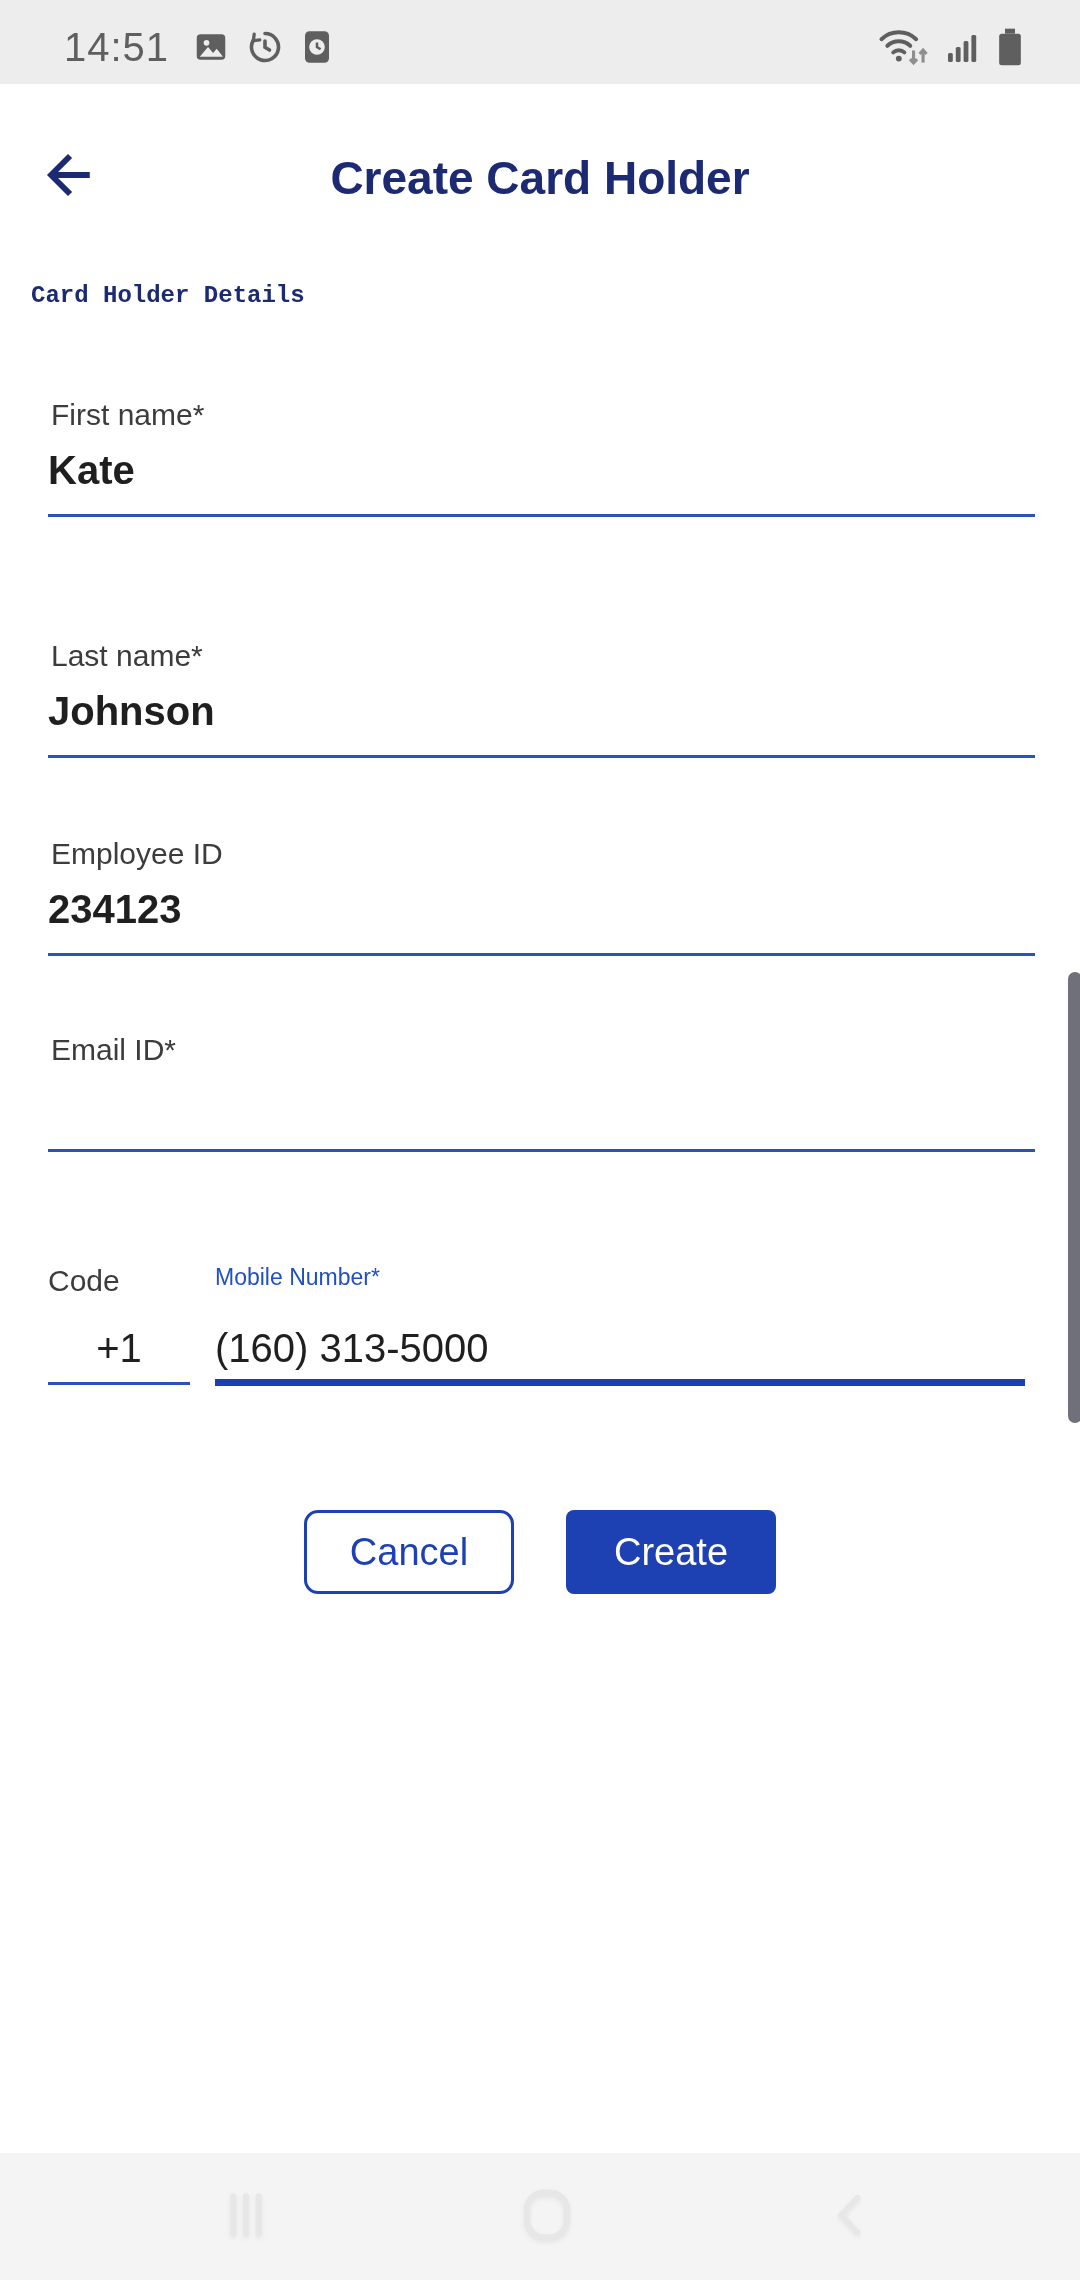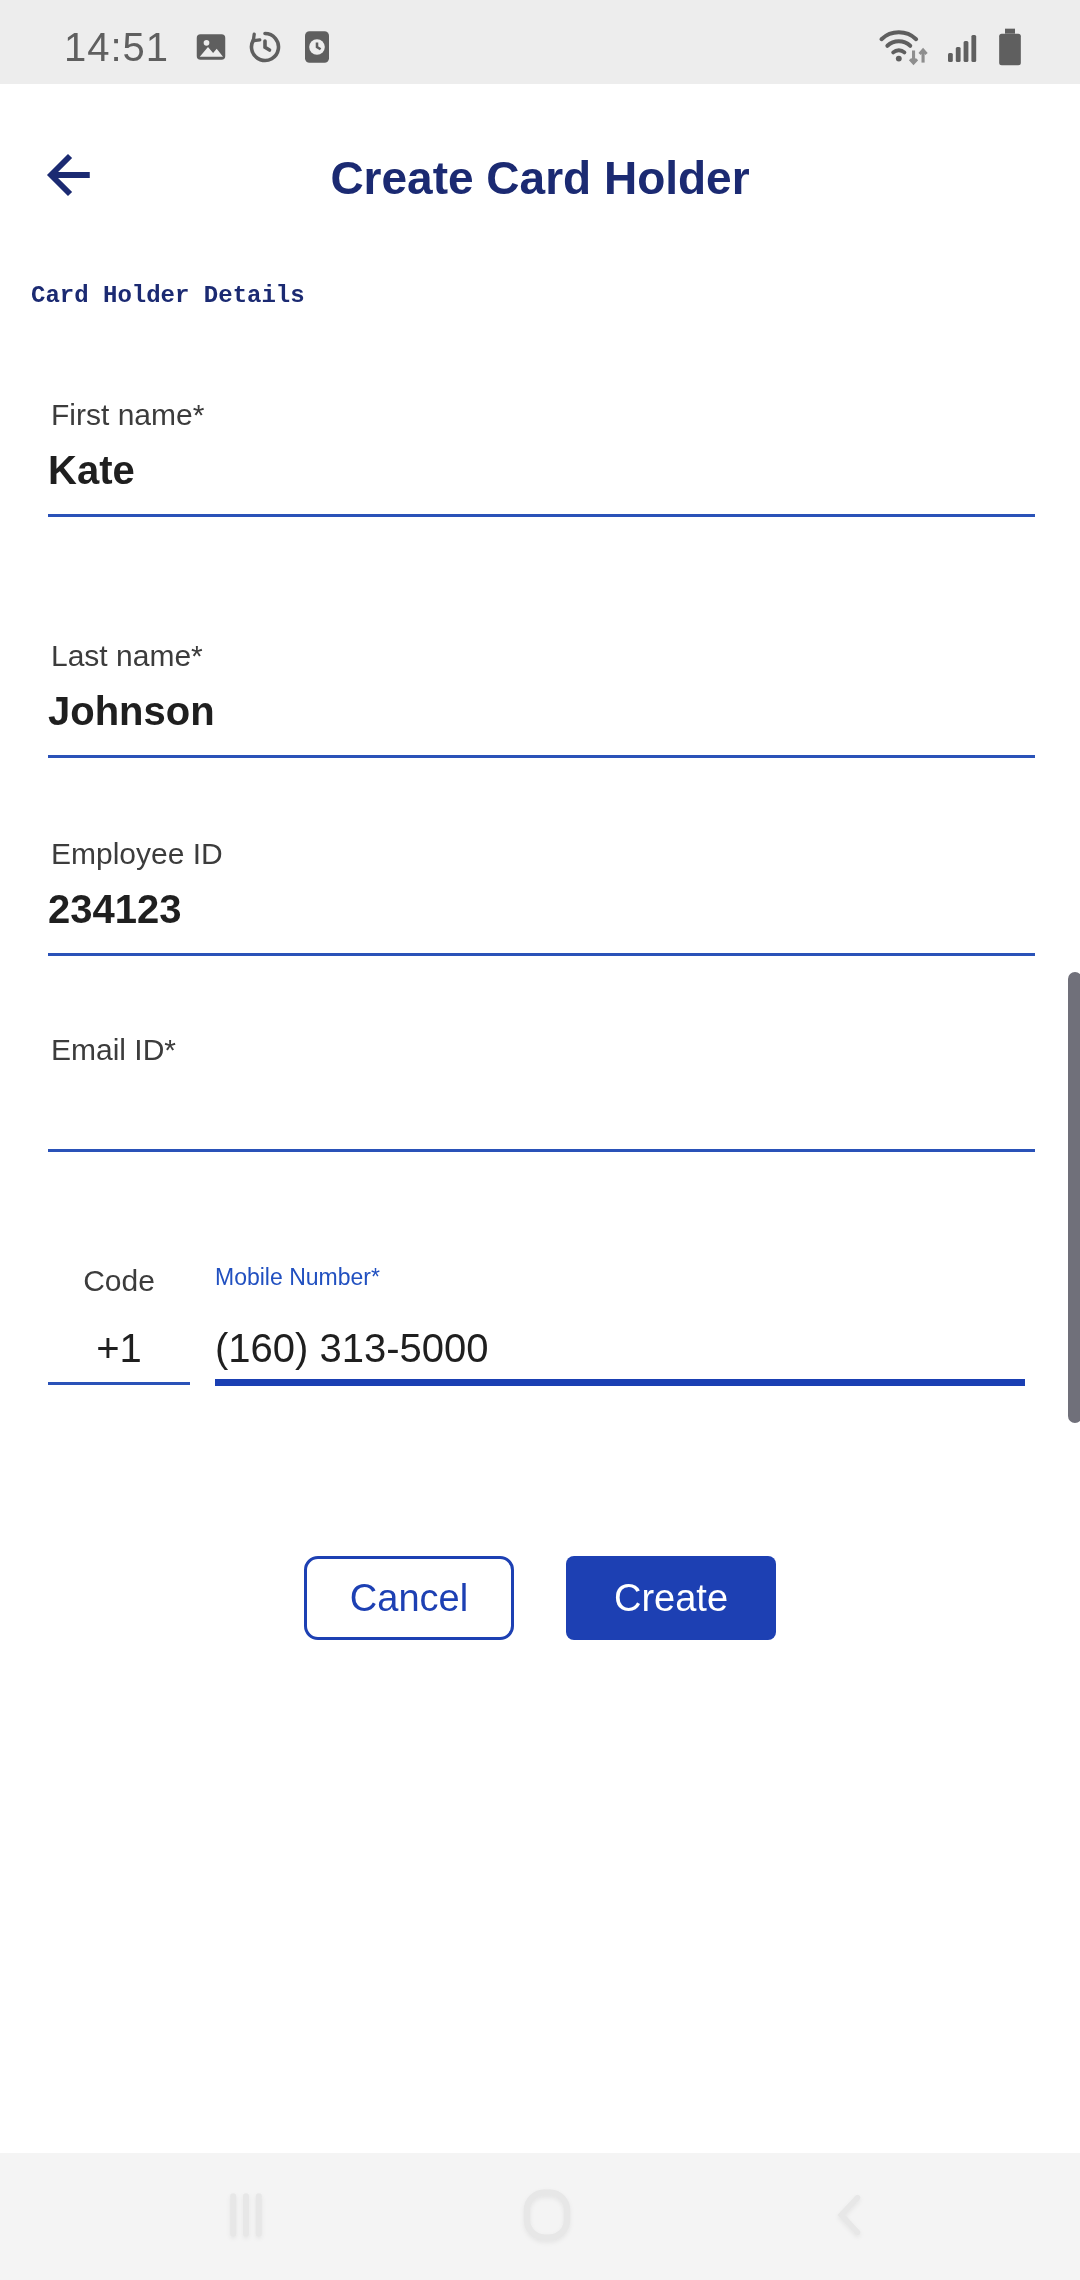--- a/index.html
+++ b/index.html
@@ -70,21 +70,21 @@
     position:absolute;left:48px;top:116px;width:987px;height:3px;
     background:var(--underline-blue);
   }
   .field-1{top:398px;height:120px;}
   .field-2{top:639px;height:120px;}
   .field-3{top:837px;height:120px;}
   .field-4{top:1033px;height:120px;}
   
   .phone-row{position:absolute;top:1264px;left:0;width:1080px;height:130px;}
   .code-label{
-    position:absolute;left:48px;top:0;width:142px;text-align:center;
+    position:absolute;left:48px;top:0;width:142px;text-align:left;
     font-size:30px;color:var(--label-gray);
   }
   .mobile-label{
     position:absolute;left:215px;top:0;
     font-size:23px;color:var(--label-blue);
   }
   .code-value{
     position:absolute;left:48px;top:62px;width:142px;height:50px;text-align:center;
     font-size:40px;color:var(--value-gray);
     background:transparent;border:none;outline:none;
@@ -99,21 +99,21 @@
   .code-line{
     position:absolute;left:48px;top:118px;width:142px;height:3px;
     background:var(--underline-blue);
   }
   .mobile-line{
     position:absolute;left:215px;top:115px;width:810px;height:7px;
     background:var(--focus-blue);
   }
   
   .actions{
-    position:absolute;top:1556px;left:0;width:1080px;
+    position:absolute;top:1510px;left:0;width:1080px;
     display:flex;justify-content:center;gap:52px;
   }
   .btn{
     width:210px;height:84px;font-size:38px;cursor:pointer;
     font-family:"Liberation Sans", sans-serif;
     display:flex;align-items:center;justify-content:center;
   }
   .btn-cancel{
     background:#ffffff;color:var(--accent-blue);
     border:3px solid var(--accent-blue);border-radius:14px;

